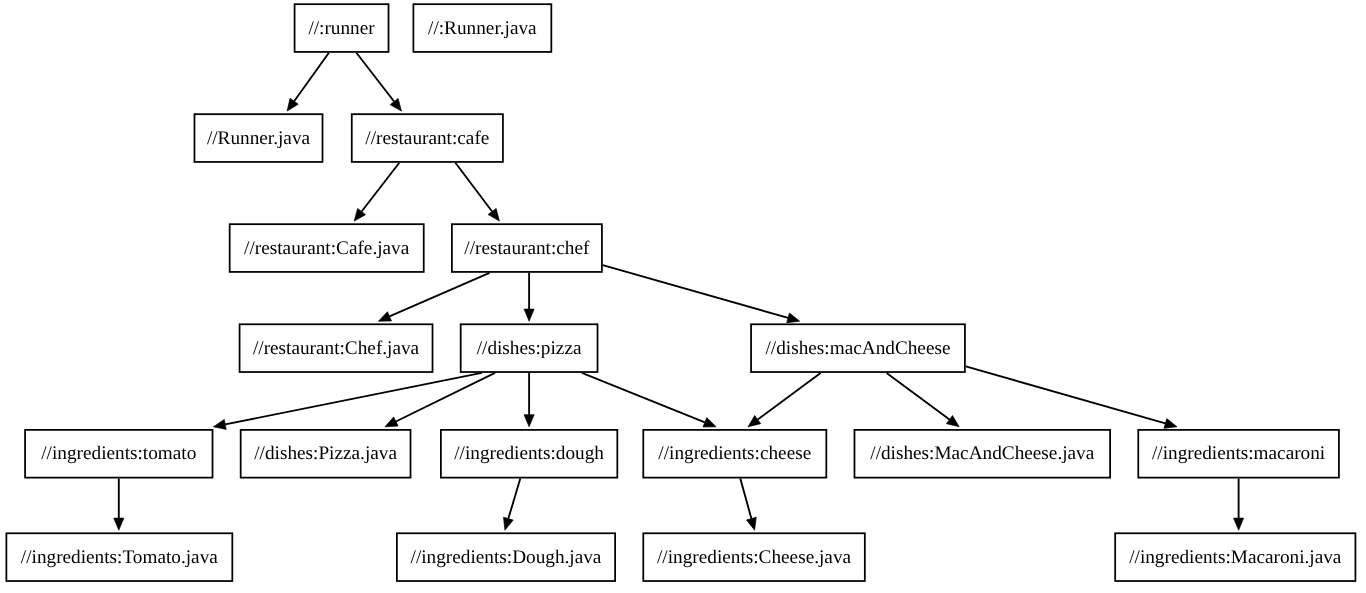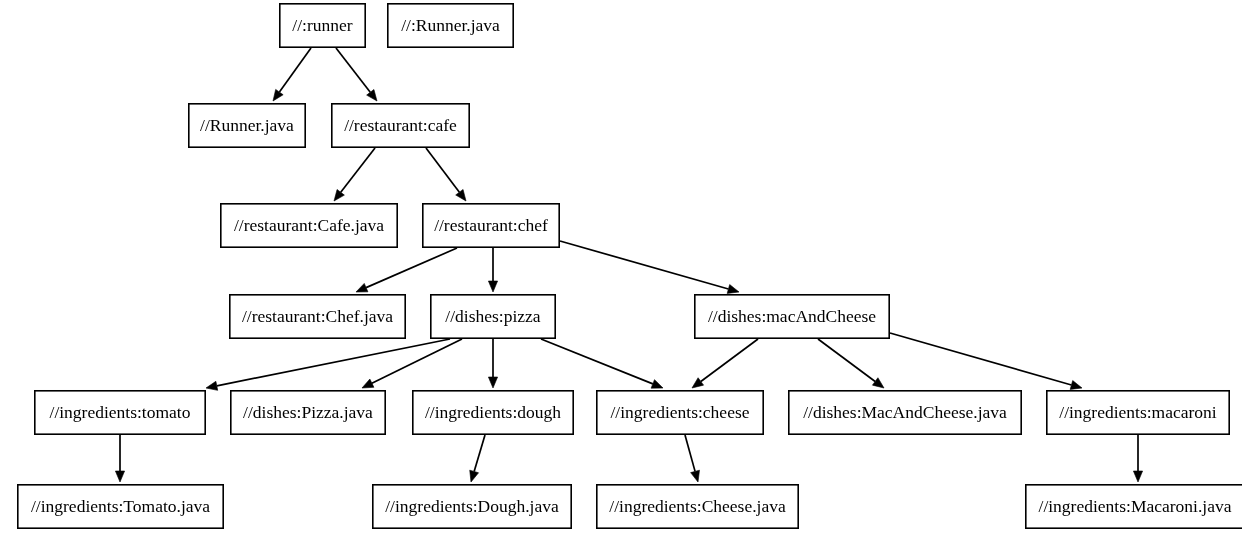--- a/index.html
+++ b/index.html
@@ -11,21 +11,20 @@
     width: 1242px;
     height: 539px;
     overflow: hidden;
     font-family: "Liberation Serif", serif;
   }
   #graph-root {
     position: relative;
     width: 1048px;
     height: 539px;
     background: #ffffff;
-    margin-left: 12px;
   }
   svg#graph-canvas {
     display: block;
     width: 1242px;
     height: 539px;
   }
   .node-box {
     fill: #ffffff;
     stroke: #000000;
     stroke-width: 1.6;

